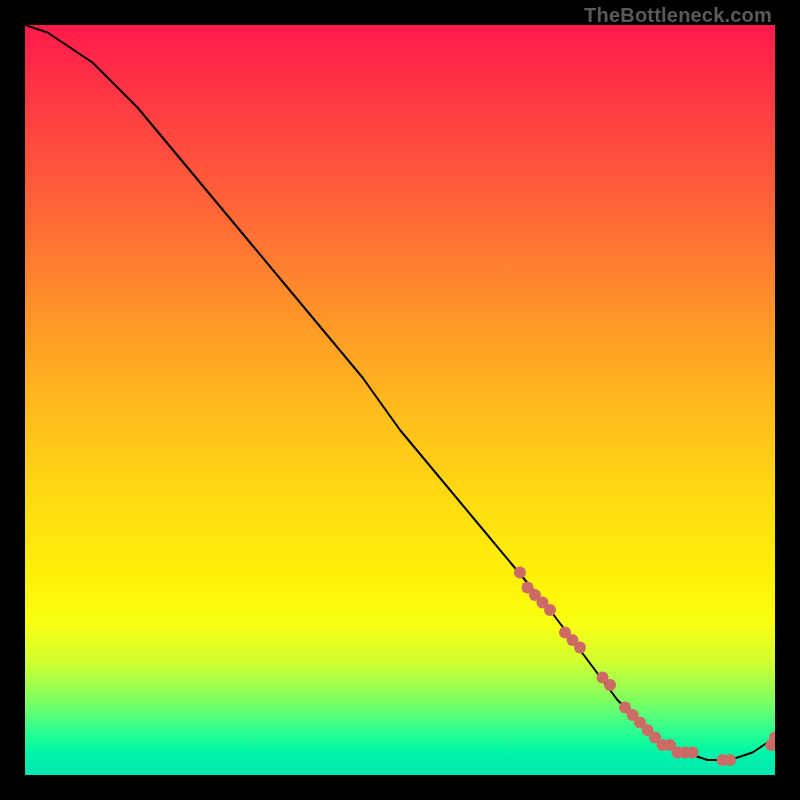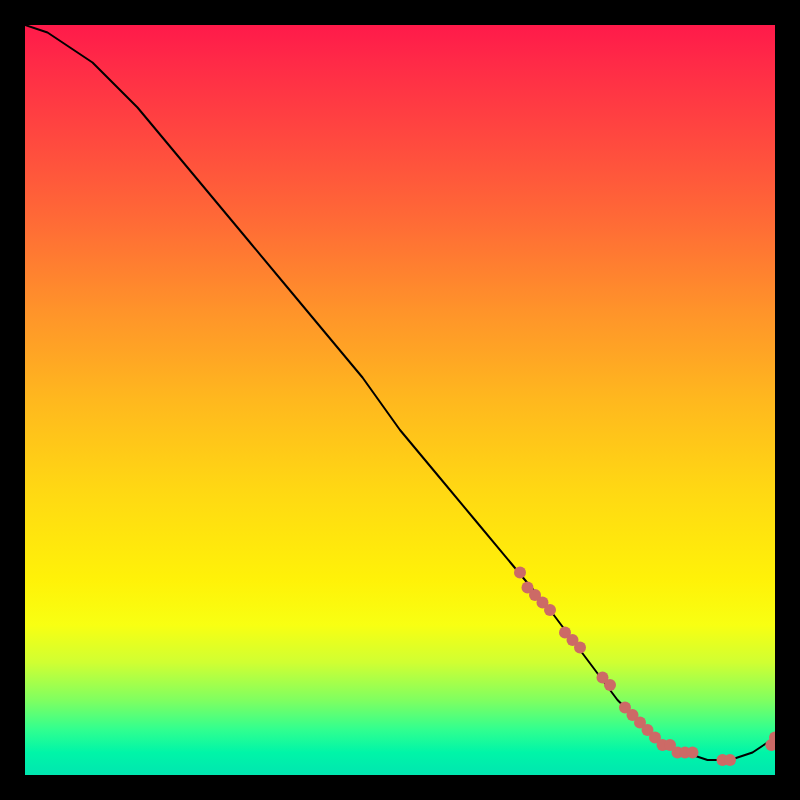--- a/index.html
+++ b/index.html
@@ -83,13 +83,14 @@
           <circle cx="652.5" cy="727.5" r="6" fill="#cc6a66"></circle>
           <circle cx="660.0" cy="727.5" r="6" fill="#cc6a66"></circle>
           <circle cx="667.5" cy="727.5" r="6" fill="#cc6a66"></circle>
           <circle cx="697.5" cy="735.0" r="6" fill="#cc6a66"></circle>
           <circle cx="705.0" cy="735.0" r="6" fill="#cc6a66"></circle>
           <circle cx="746.3" cy="720.0" r="6" fill="#cc6a66"></circle>
           <circle cx="750.0" cy="712.5" r="6" fill="#cc6a66"></circle>
         </g>
     </svg>
   </div>
+  <div class="wm">TheBottleneck.com</div>
 </div>
 
 </body></html>

